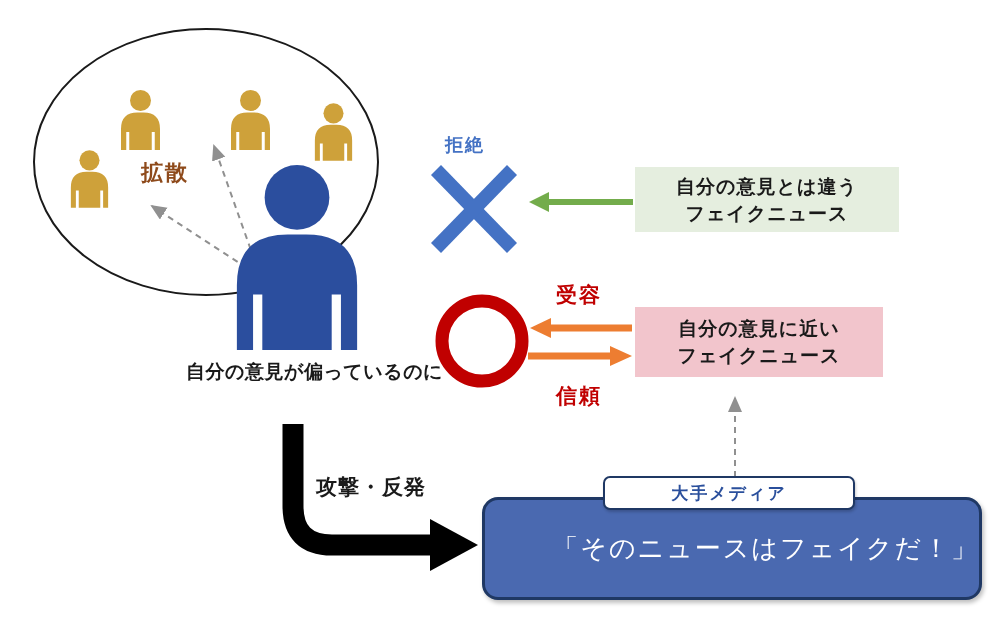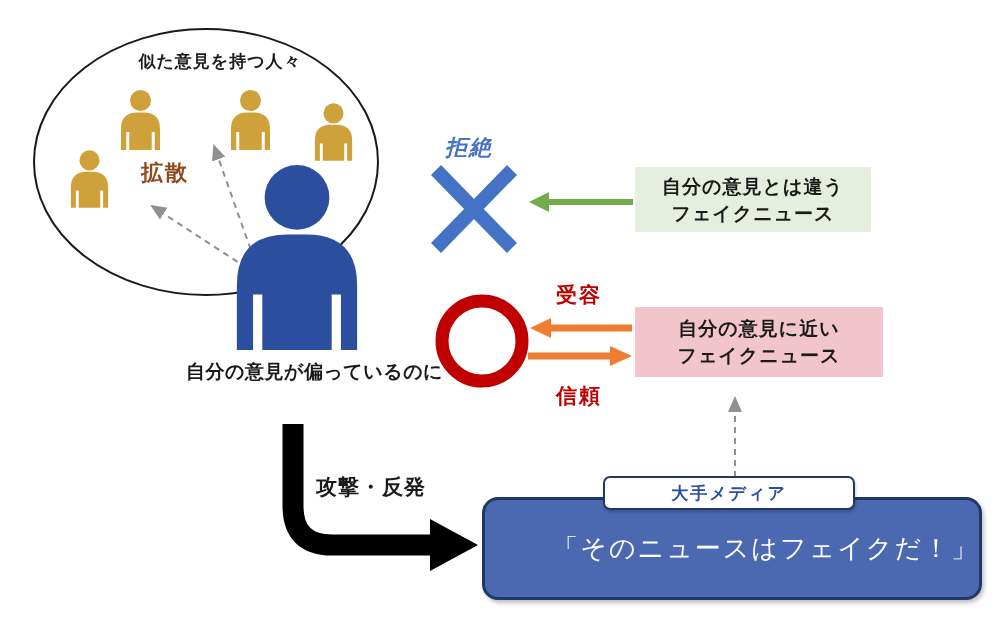--- a/index.html
+++ b/index.html
@@ -9,28 +9,28 @@
     background:#ffffff;
     overflow:hidden;
     font-family:"Liberation Sans","DejaVu Sans",sans-serif;
     color:var(--text_black);
   }
   .canvas svg.layer{position:absolute;left:0;top:0;}
   .abs{position:absolute;}
   .title-lbl{font-size:17px;font-weight:bold;letter-spacing:1px;}
   .spread-lbl{font-size:22px;font-weight:bold;color:var(--spread_brown);letter-spacing:2px;}
   .caption{font-size:19px;font-weight:bold;line-height:24px;letter-spacing:0.5px;}
-  .reject-lbl{font-size:22px;font-weight:bold;color:var(--accent_blue);letter-spacing:2px;font-style:italic;}
+  .reject-lbl{font-size:18px;font-weight:bold;color:var(--accent_blue);letter-spacing:2px;}
   .red-lbl{font-size:21px;font-weight:bold;color:var(--accept_red);letter-spacing:2px;}
   .attack-lbl{font-size:21px;font-weight:bold;letter-spacing:1px;}
   .news-box{
     display:flex;flex-direction:column;align-items:center;justify-content:center;
     font-size:19px;font-weight:bold;line-height:27px;text-align:center;letter-spacing:1px;
   }
-  .green-box{left:635px;top:167px;width:236px;height:65px;background:var(--green_box_bg);text-align:right;}
+  .green-box{left:635px;top:167px;width:264px;height:65px;background:var(--green_box_bg);text-align:right;}
   .pink-box{left:635px;top:307px;width:248px;height:70px;background:var(--pink_box_bg);}
   .media-quote-box{
     left:482px;top:497px;width:494px;height:97px;
     background:var(--media_box_bg);
     border:3px solid var(--media_border);
     border-radius:16px;
     display:flex;align-items:center;justify-content:flex-end;
     color:#ffffff;font-size:26px;letter-spacing:2px;white-space:nowrap;
     box-shadow:2px 3px 4px rgba(0,0,0,0.25);
     z-index:2;
@@ -99,21 +99,20 @@
     </g>
 
     <line x1="735" y1="477" x2="735" y2="398" stroke-width="2" stroke-dasharray="6,5" style="stroke:var(--dash_gray)" marker-end="url(#dashArrow)"></line>
 
     <g>
       <path d="M293,424 L293,506 Q293,545 332,545 L432,545" fill="none" style="stroke:var(--arrow_black)" stroke-width="21"></path>
       <polygon points="430,519 478,545 430,571" style="fill:var(--arrow_black)"></polygon>
     </g>
   </svg>
 
-  <div class="abs title-lbl" style="left:120px;top:50px;width:200px;text-align:center;">似た意見を持つ人々</div>
 
   <div class="abs spread-lbl" style="left:141px;top:158px;">拡散</div>
 
   <div class="abs caption" style="left:186px;top:360px;">
     <div>自分の意見が偏っているのに</div>
   </div>
 
   <div class="abs reject-lbl" style="left:445px;top:133px;">拒絶</div>
 
   <div class="abs news-box green-box">

